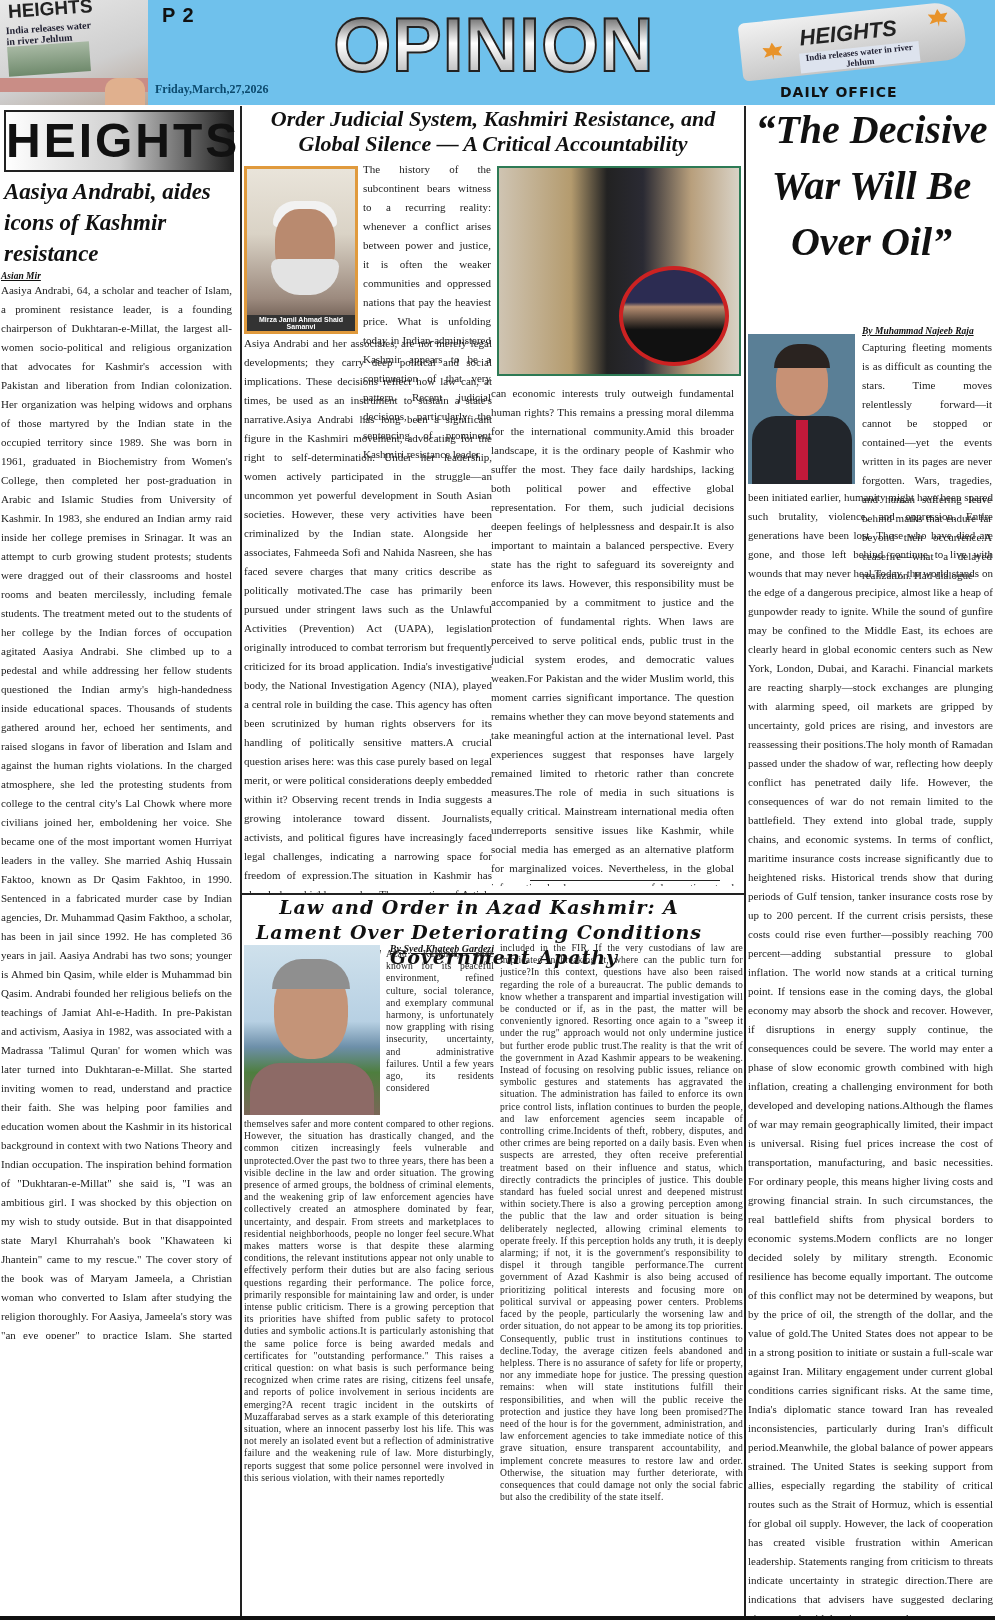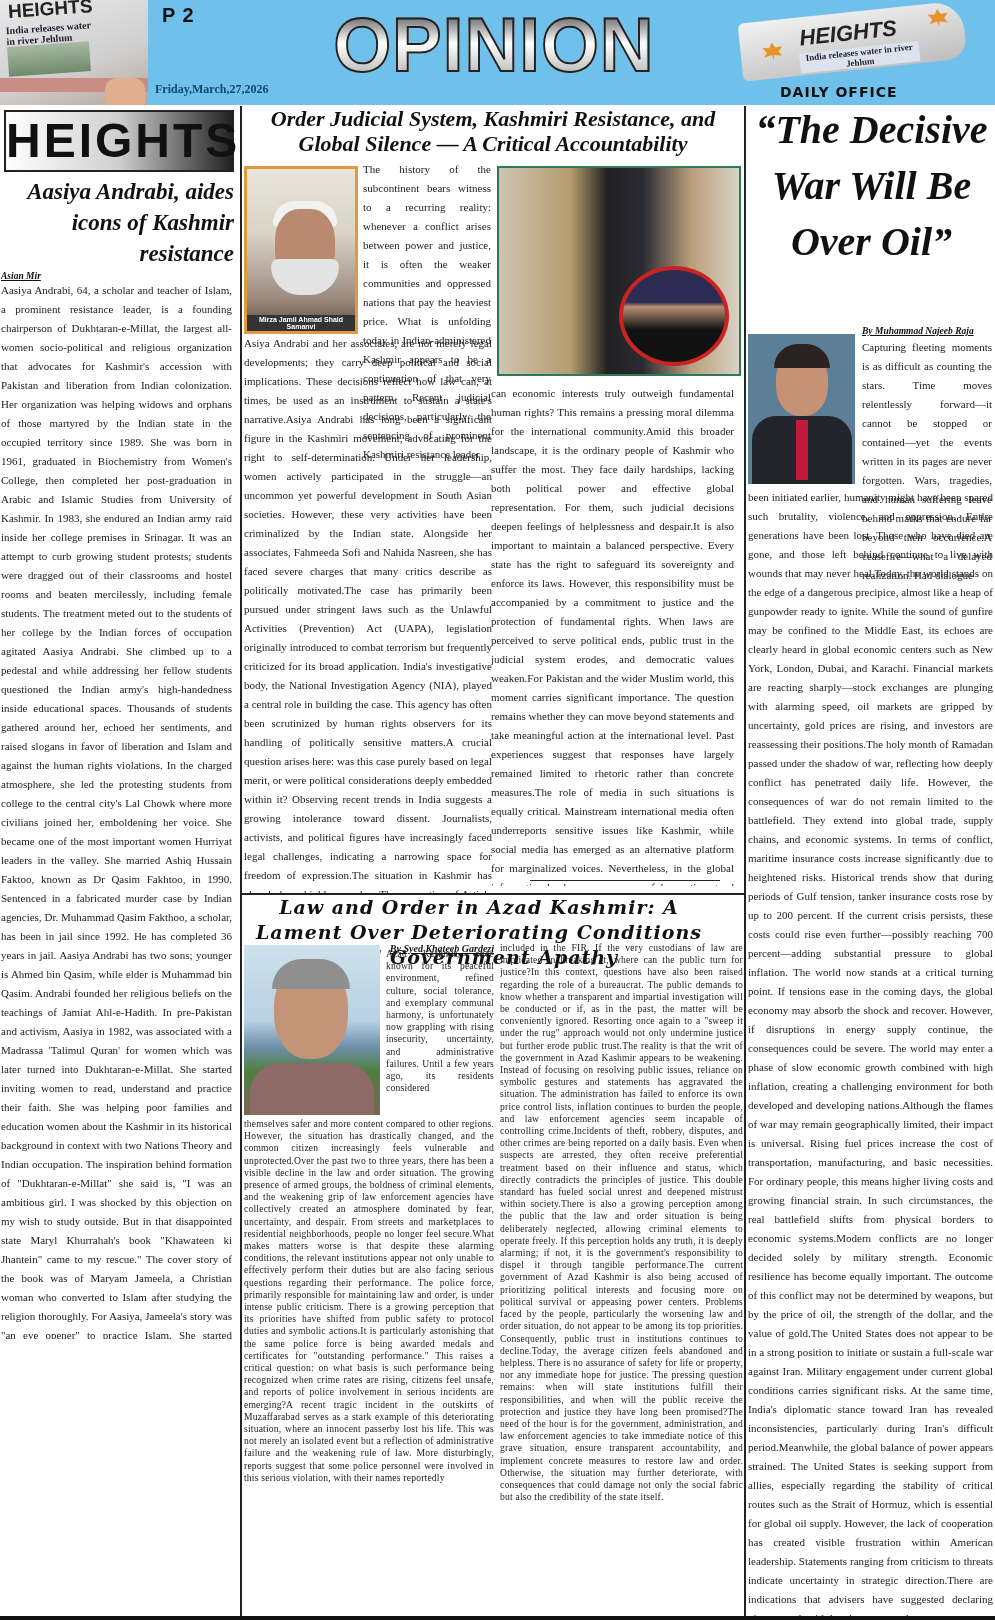--- a/index.html
+++ b/index.html
@@ -27,21 +27,21 @@
 .box{margin:4px 4px 0 4px;border:2px solid #222;width:230px}
 .box .brand{height:58px;background:linear-gradient(90deg,#fff 0%,#cfcfcf 50%,#222 100%);font:bold 48px "Liberation Sans",sans-serif;text-align:center;line-height:58px;color:#111;letter-spacing:3px}
 .box .ed{text-align:center;font-family:"Liberation Sans",sans-serif;padding:2px 0}
 .box .ed .n{font-weight:bold;font-size:12px}
 .box .ed .r{font-style:italic;font-size:12px}
 .box .ed .r2{font-style:italic;font-size:10px}
 .box .ed .sep{width:140px;height:1px;background:#222;margin:2px auto}
 .box .office{background:#222;color:#fff;text-align:center;font-family:"Liberation Sans",sans-serif;padding:2px 0 3px}
 .box .office .t{font-weight:bold;font-size:13px}
 .box .office .l{font-weight:bold;font-size:9px;line-height:11px}
-.h-left{font:italic bold 23px "Liberation Serif",serif;text-align:right;line-height:31px;margin-top:4px;padding:0 4px}
+.h-left{font:italic bold 23px "Liberation Serif",serif;text-align:left;line-height:31px;margin-top:4px;padding:0 4px}
 .byline{font:italic bold 9.5px "Liberation Serif",serif;text-decoration:underline;display:block}
 .body{font-size:11px;line-height:19px;text-align:justify;color:#222}
 .left-body{padding:2px 6px 0 1px;height:1070px;overflow:hidden}
 
 .a1-title{position:absolute;left:243px;top:106px;width:500px;text-align:center;font:italic bold 22px "Liberation Serif",serif;line-height:25px}
 .photo{position:absolute;overflow:hidden}
 .p1{left:244px;top:166px;width:114px;height:168px;border:3px solid #e09a3d;background:linear-gradient(#e9e4da 0%,#dad3c6 40%,#9c8a7e 80%,#5b4a40 100%)}
 .p1 .face{position:absolute;left:28px;top:40px;width:60px;height:76px;border-radius:40% 40% 45% 45%;background:#b98a6f}
 .p1 .cap{position:absolute;left:26px;top:32px;width:64px;height:26px;border-radius:30px 30px 6px 6px;background:#f2f2f2}
 .p1 .beard{position:absolute;left:24px;top:90px;width:68px;height:36px;border-radius:10px 10px 40px 40px;background:#e3e3e3}

